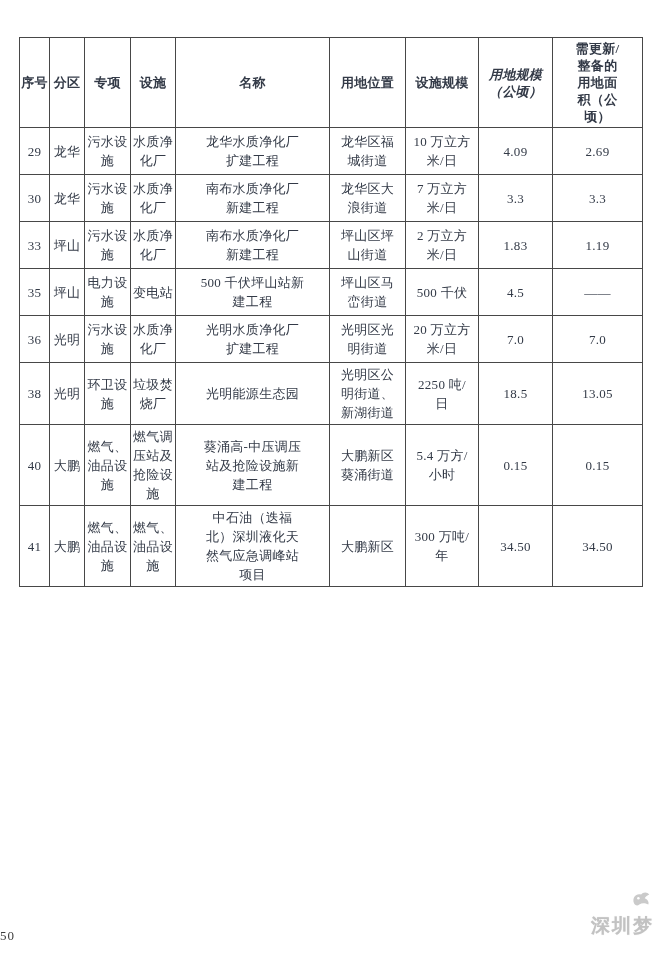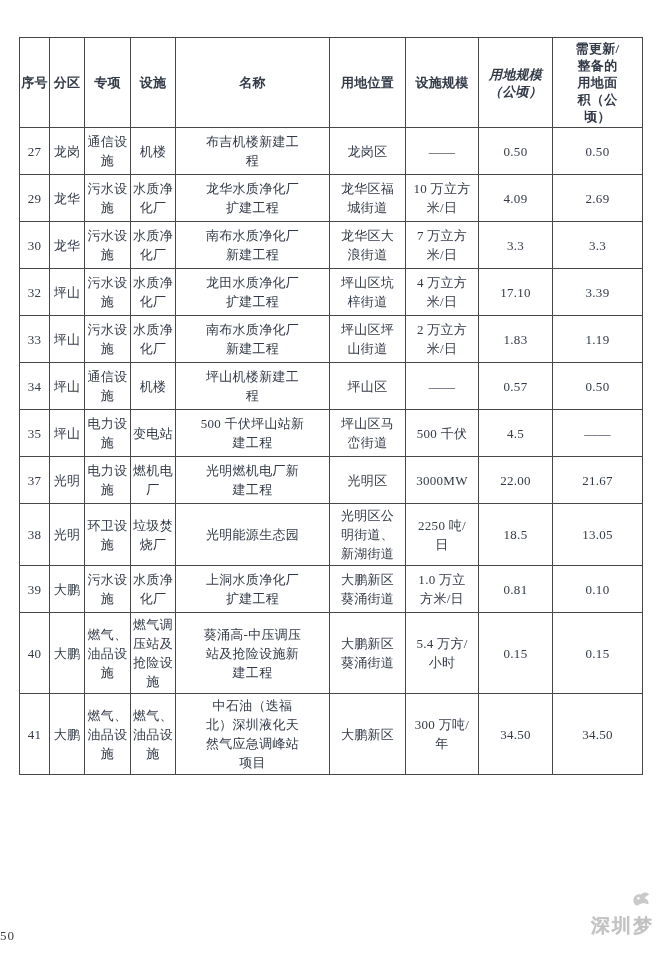--- a/index.html
+++ b/index.html
@@ -110,31 +110,20 @@
         <th>设施</th>
         <th>名称</th>
         <th>用地位置</th>
         <th>设施规模</th>
         <th>用地规模（公顷）</th>
         <th>需更新/整备的用地面积（公顷）</th>
       </tr>
     </thead>
     <tbody>
         <tr>
-          <td>27</td>
-          <td>龙岗</td>
-          <td>通信设施</td>
-          <td>机楼</td>
-          <td>布吉机楼新建工程</td>
-          <td>龙岗区</td>
-          <td>——</td>
-          <td>0.50</td>
-          <td>0.50</td>
-        </tr>
-        <tr>
           <td>29</td>
           <td>龙华</td>
           <td>污水设施</td>
           <td>水质净化厂</td>
           <td>龙华水质净化厂扩建工程</td>
           <td>龙华区福城街道</td>
           <td>10 万立方米/日</td>
           <td>4.09</td>
           <td>2.69</td>
         </tr>
@@ -143,97 +132,64 @@
           <td>龙华</td>
           <td>污水设施</td>
           <td>水质净化厂</td>
           <td>南布水质净化厂新建工程</td>
           <td>龙华区大浪街道</td>
           <td>7 万立方米/日</td>
           <td>3.3</td>
           <td>3.3</td>
         </tr>
         <tr>
-          <td>32</td>
-          <td>坪山</td>
-          <td>污水设施</td>
-          <td>水质净化厂</td>
-          <td>龙田水质净化厂扩建工程</td>
-          <td>坪山区坑梓街道</td>
-          <td>4 万立方米/日</td>
-          <td>17.10</td>
-          <td>3.39</td>
-        </tr>
-        <tr>
           <td>33</td>
           <td>坪山</td>
           <td>污水设施</td>
           <td>水质净化厂</td>
           <td>南布水质净化厂新建工程</td>
           <td>坪山区坪山街道</td>
           <td>2 万立方米/日</td>
           <td>1.83</td>
           <td>1.19</td>
-        </tr>
-        <tr>
-          <td>34</td>
-          <td>坪山</td>
-          <td>通信设施</td>
-          <td>机楼</td>
-          <td>坪山机楼新建工程</td>
-          <td>坪山区</td>
-          <td>——</td>
-          <td>0.57</td>
-          <td>0.50</td>
         </tr>
         <tr>
           <td>35</td>
           <td>坪山</td>
           <td>电力设施</td>
           <td>变电站</td>
           <td>500 千伏坪山站新建工程</td>
           <td>坪山区马峦街道</td>
           <td>500 千伏</td>
           <td>4.5</td>
           <td>——</td>
         </tr>
         <tr>
-          <td>37</td>
+          <td>36</td>
           <td>光明</td>
-          <td>电力设施</td>
-          <td>燃机电厂</td>
-          <td>光明燃机电厂新建工程</td>
-          <td>光明区</td>
-          <td>3000MW</td>
-          <td>22.00</td>
-          <td>21.67</td>
+          <td>污水设施</td>
+          <td>水质净化厂</td>
+          <td>光明水质净化厂扩建工程</td>
+          <td>光明区光明街道</td>
+          <td>20 万立方米/日</td>
+          <td>7.0</td>
+          <td>7.0</td>
         </tr>
         <tr>
           <td>38</td>
           <td>光明</td>
           <td>环卫设施</td>
           <td>垃圾焚烧厂</td>
           <td>光明能源生态园</td>
           <td>光明区公明街道、新湖街道</td>
           <td>2250 吨/日</td>
           <td>18.5</td>
           <td>13.05</td>
         </tr>
         <tr>
-          <td>39</td>
-          <td>大鹏</td>
-          <td>污水设施</td>
-          <td>水质净化厂</td>
-          <td>上洞水质净化厂扩建工程</td>
-          <td>大鹏新区葵涌街道</td>
-          <td>1.0 万立方米/日</td>
-          <td>0.81</td>
-          <td>0.10</td>
-        </tr>
-        <tr>
           <td>40</td>
           <td>大鹏</td>
           <td>燃气、油品设施</td>
           <td>燃气调压站及抢险设施</td>
           <td>葵涌高-中压调压站及抢险设施新建工程</td>
           <td>大鹏新区葵涌街道</td>
           <td>5.4 万方/小时</td>
           <td>0.15</td>
           <td>0.15</td>
         </tr>

